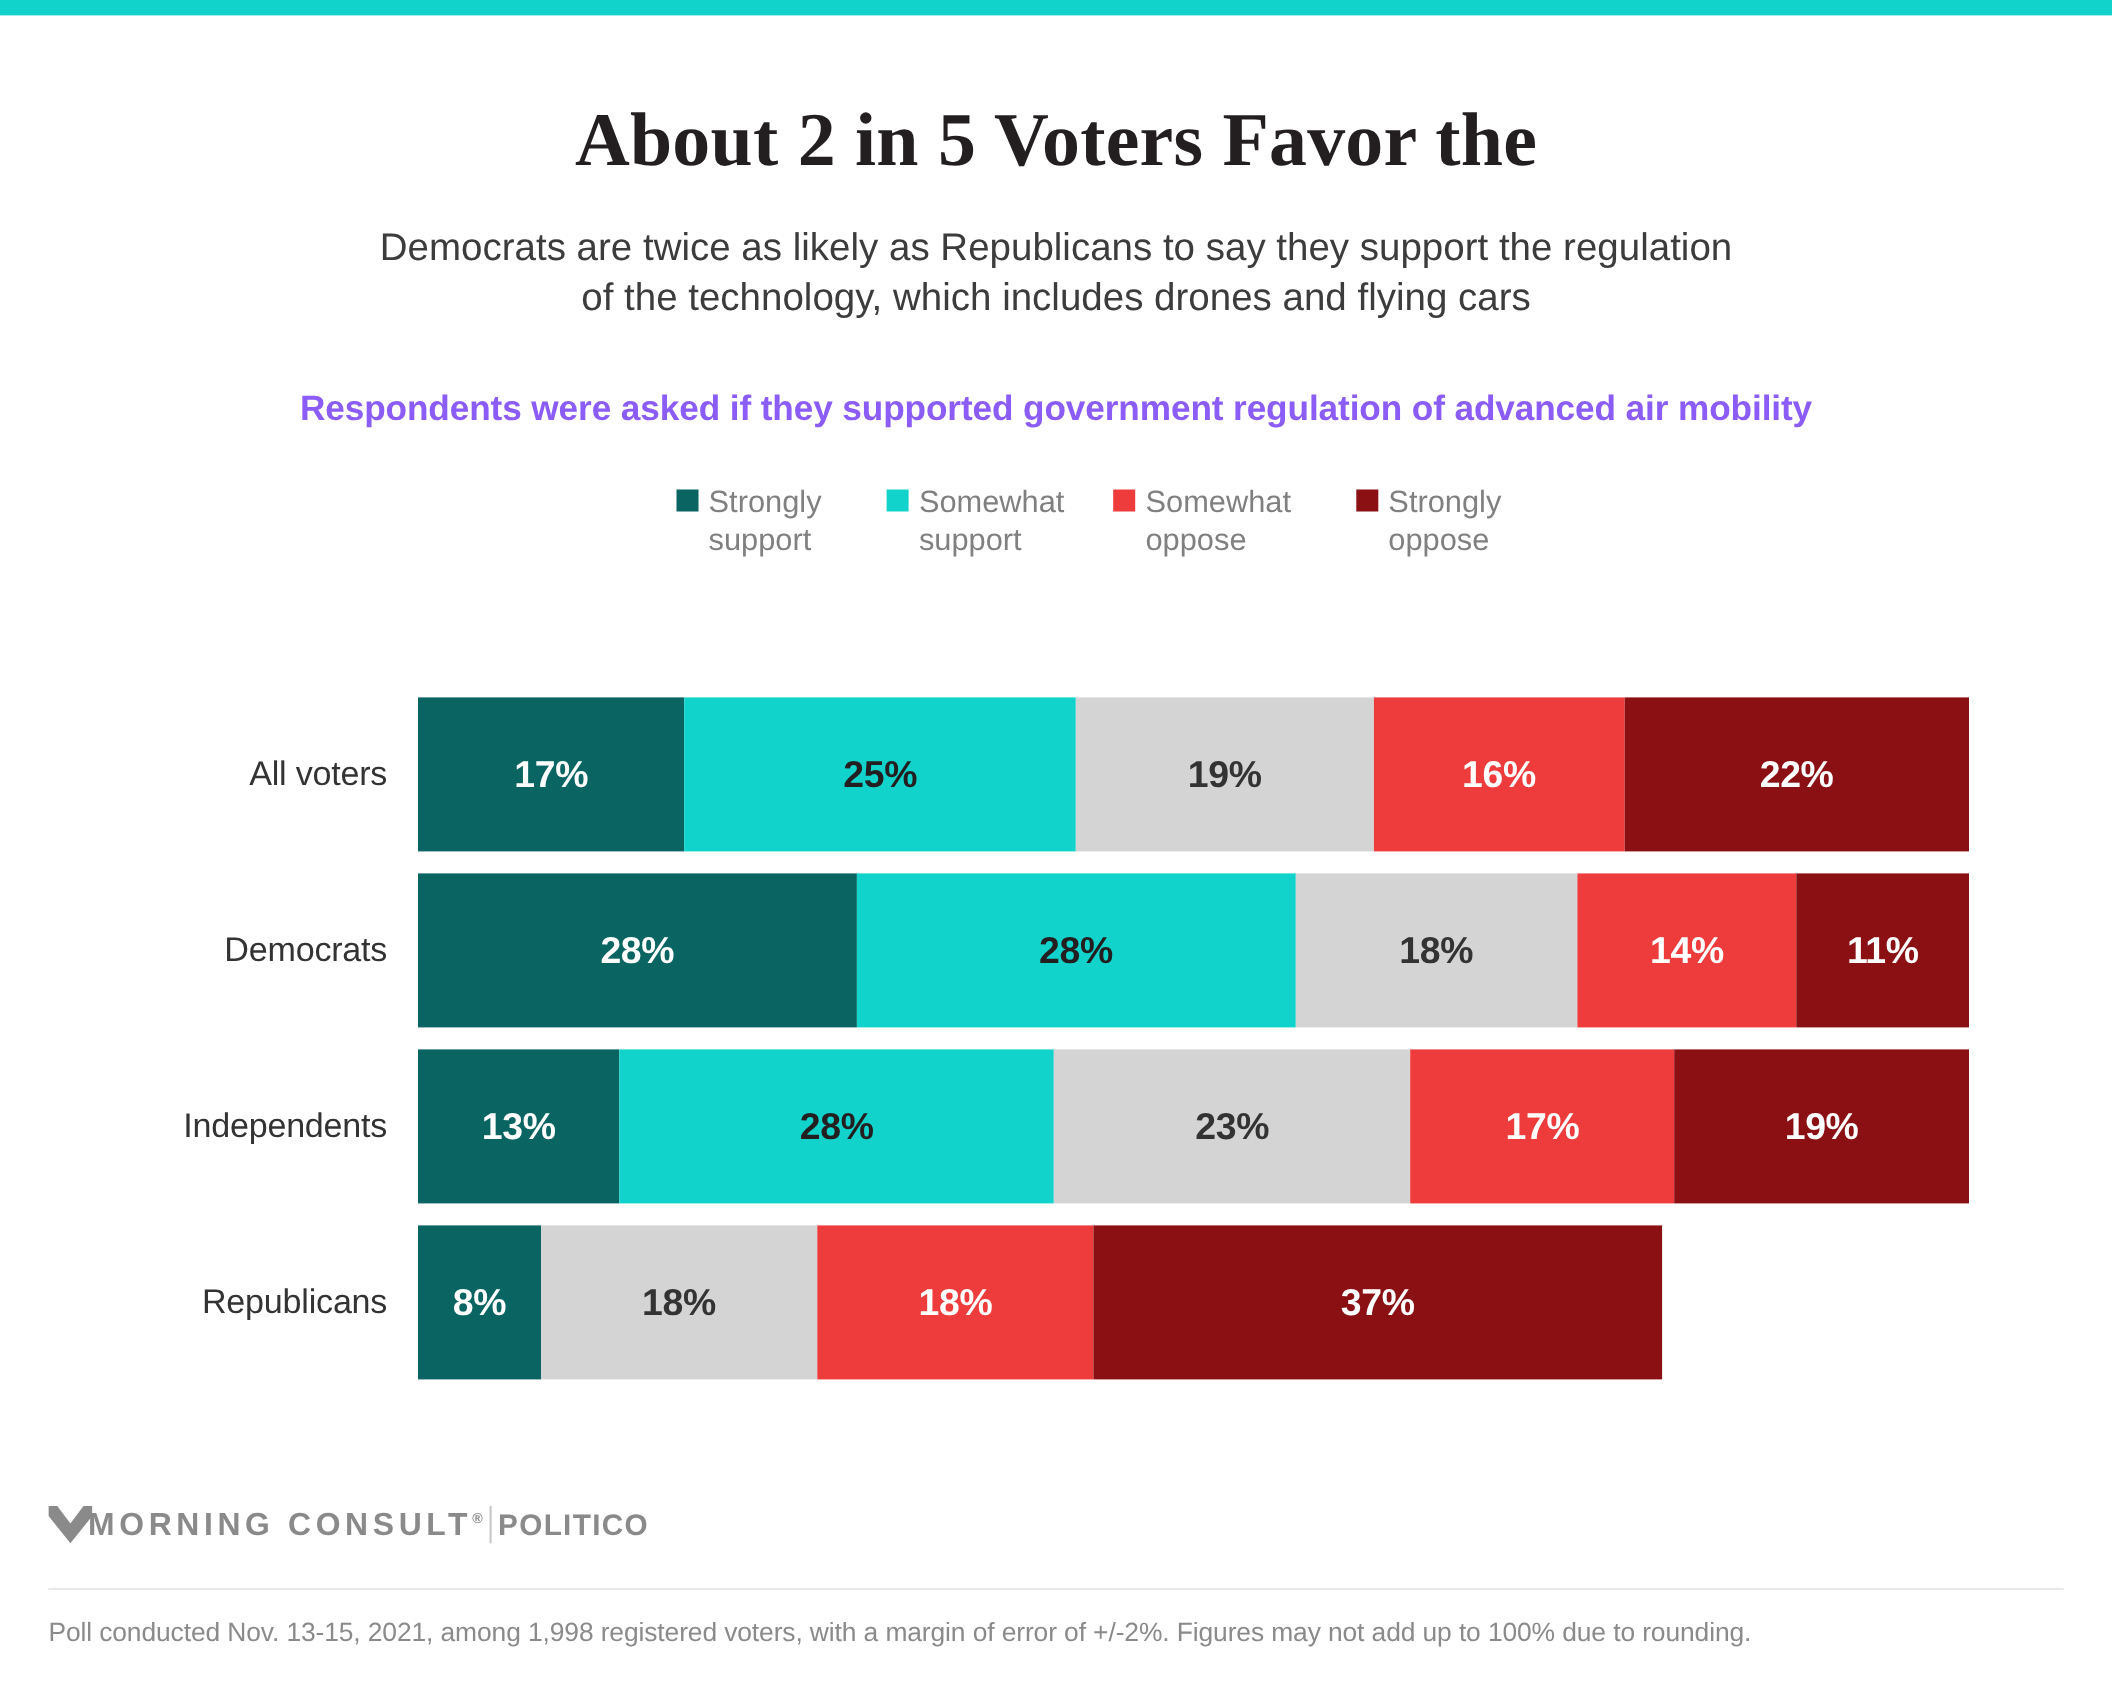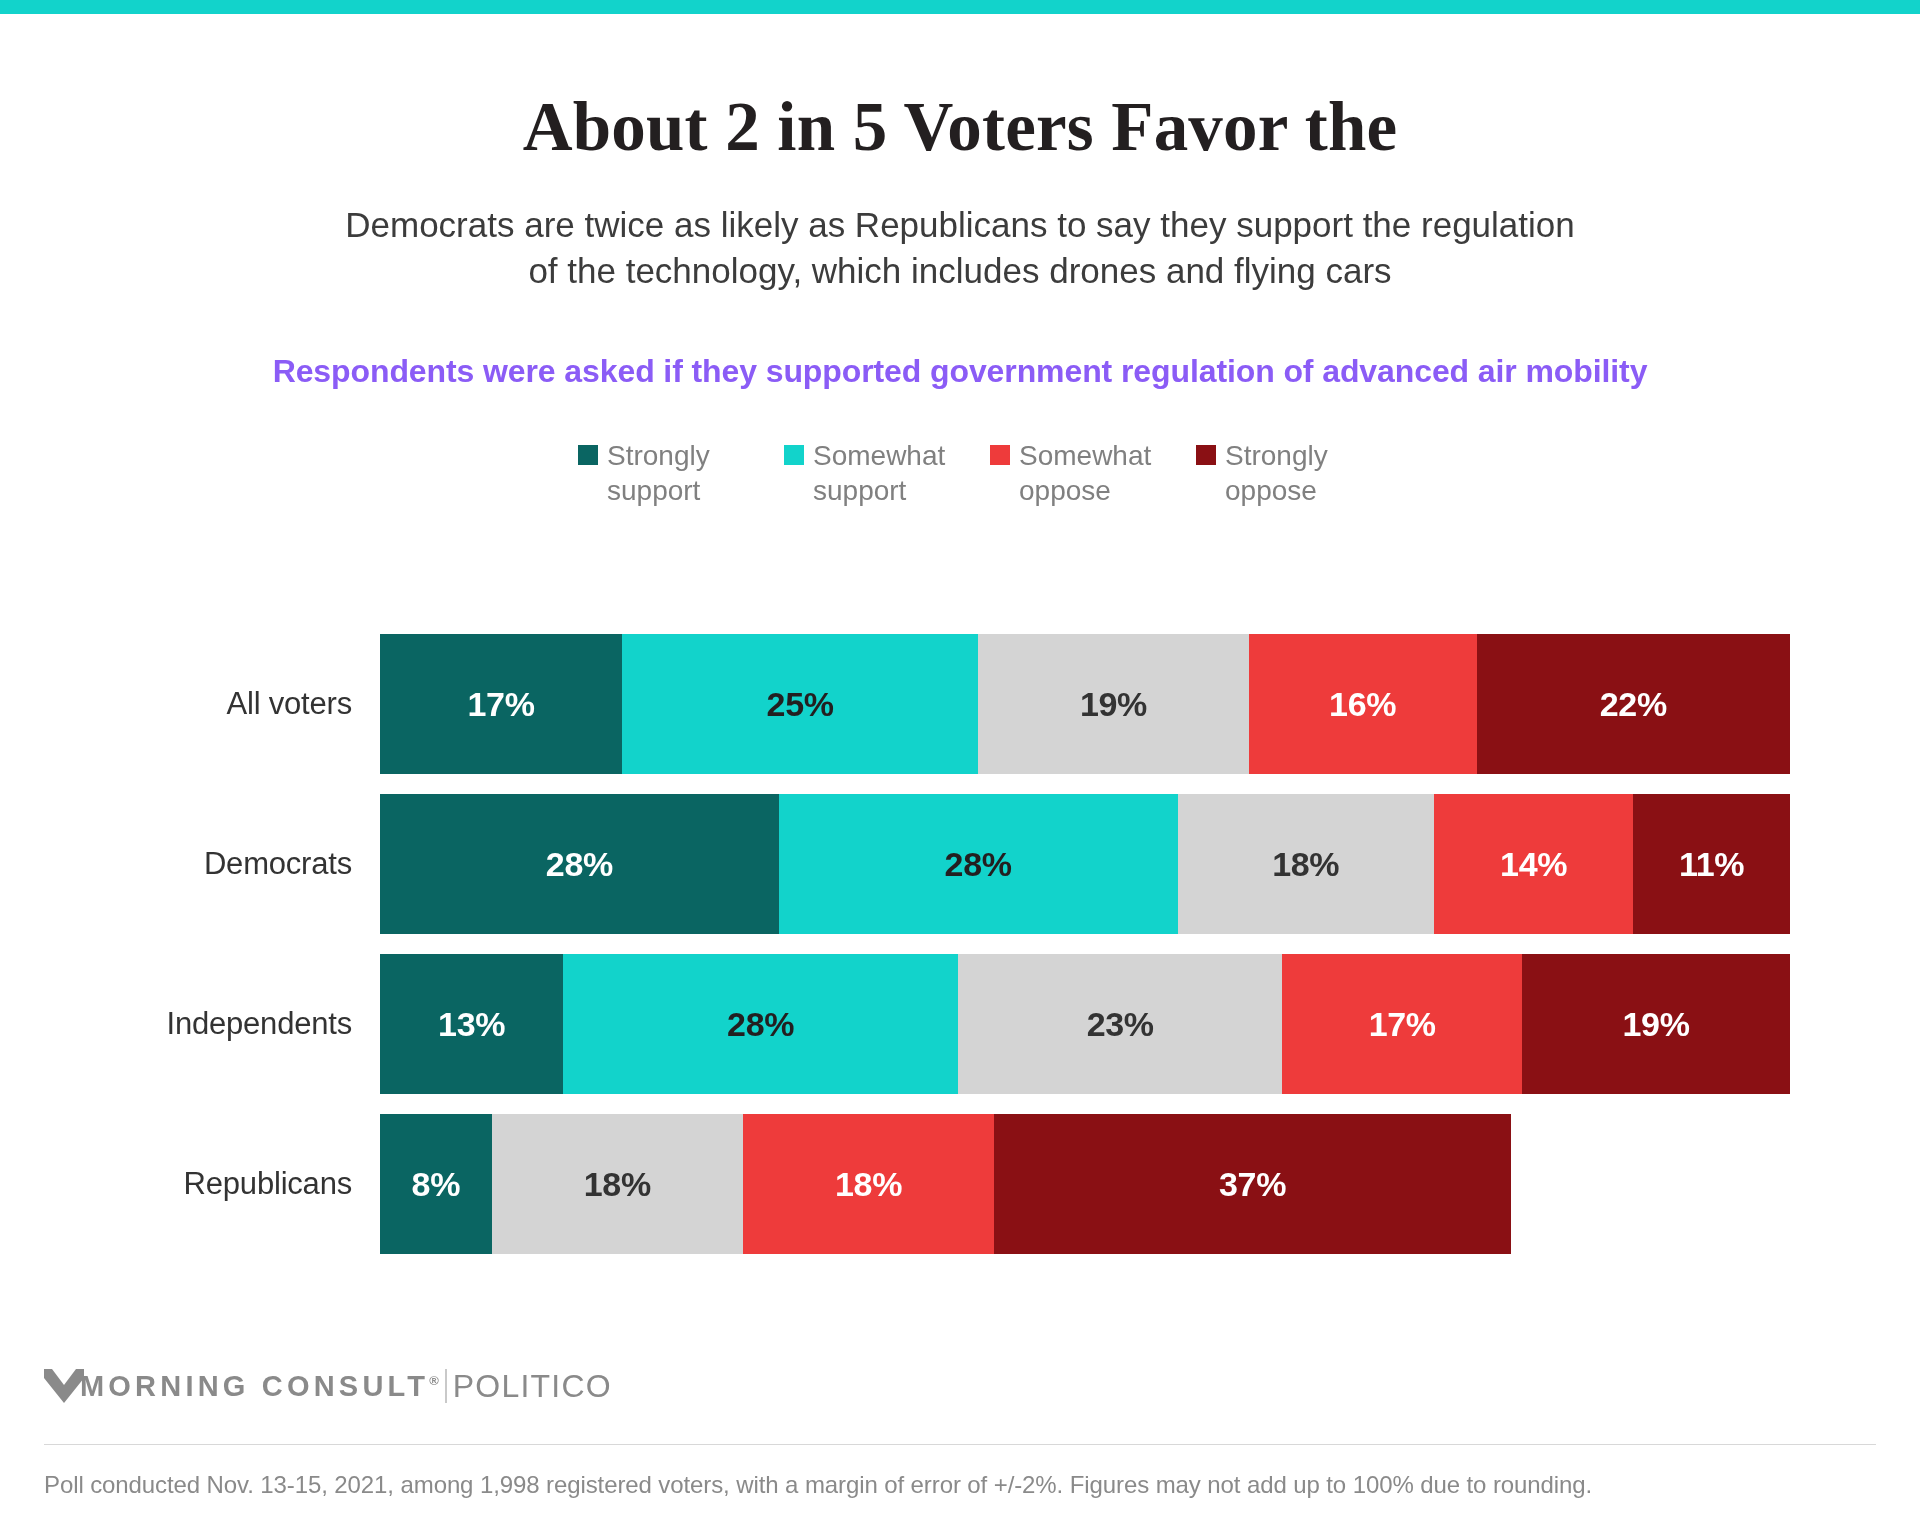--- a/index.html
+++ b/index.html
@@ -74,20 +74,21 @@
     align-items: flex-start;
     gap: 0px;
     padding-top: 48px;
     padding-left: 60px;
   }
   .legend-item {
     display: flex;
     align-items: flex-start;
     width: 206px;
     gap: 9px;
+    justify-content: center;
   }
   .legend-swatch {
     width: 20px;
     height: 20px;
     flex: 0 0 20px;
     margin-top: 7px;
   }
   .legend-label {
     font-size: 28px;
     line-height: 1.28;
@@ -162,22 +163,22 @@
     letter-spacing: 0;
     vertical-align: super;
   }
   .brand-divider {
     width: 2px;
     height: 34px;
     background: #c9c9c9;
     margin: 0 6px;
   }
   .politico-word {
-    font-size: 32px;
-    font-weight: 400;
+    font-size: 27px;
+    font-weight: 700;
     letter-spacing: 1.2px;
     color: #8a8a8a;
   }
   .hr {
     margin: 26px 44px 0 44px;
     height: 1px;
     background: #d8d8d8;
   }
   .note {
     padding: 26px 44px 0 44px;

